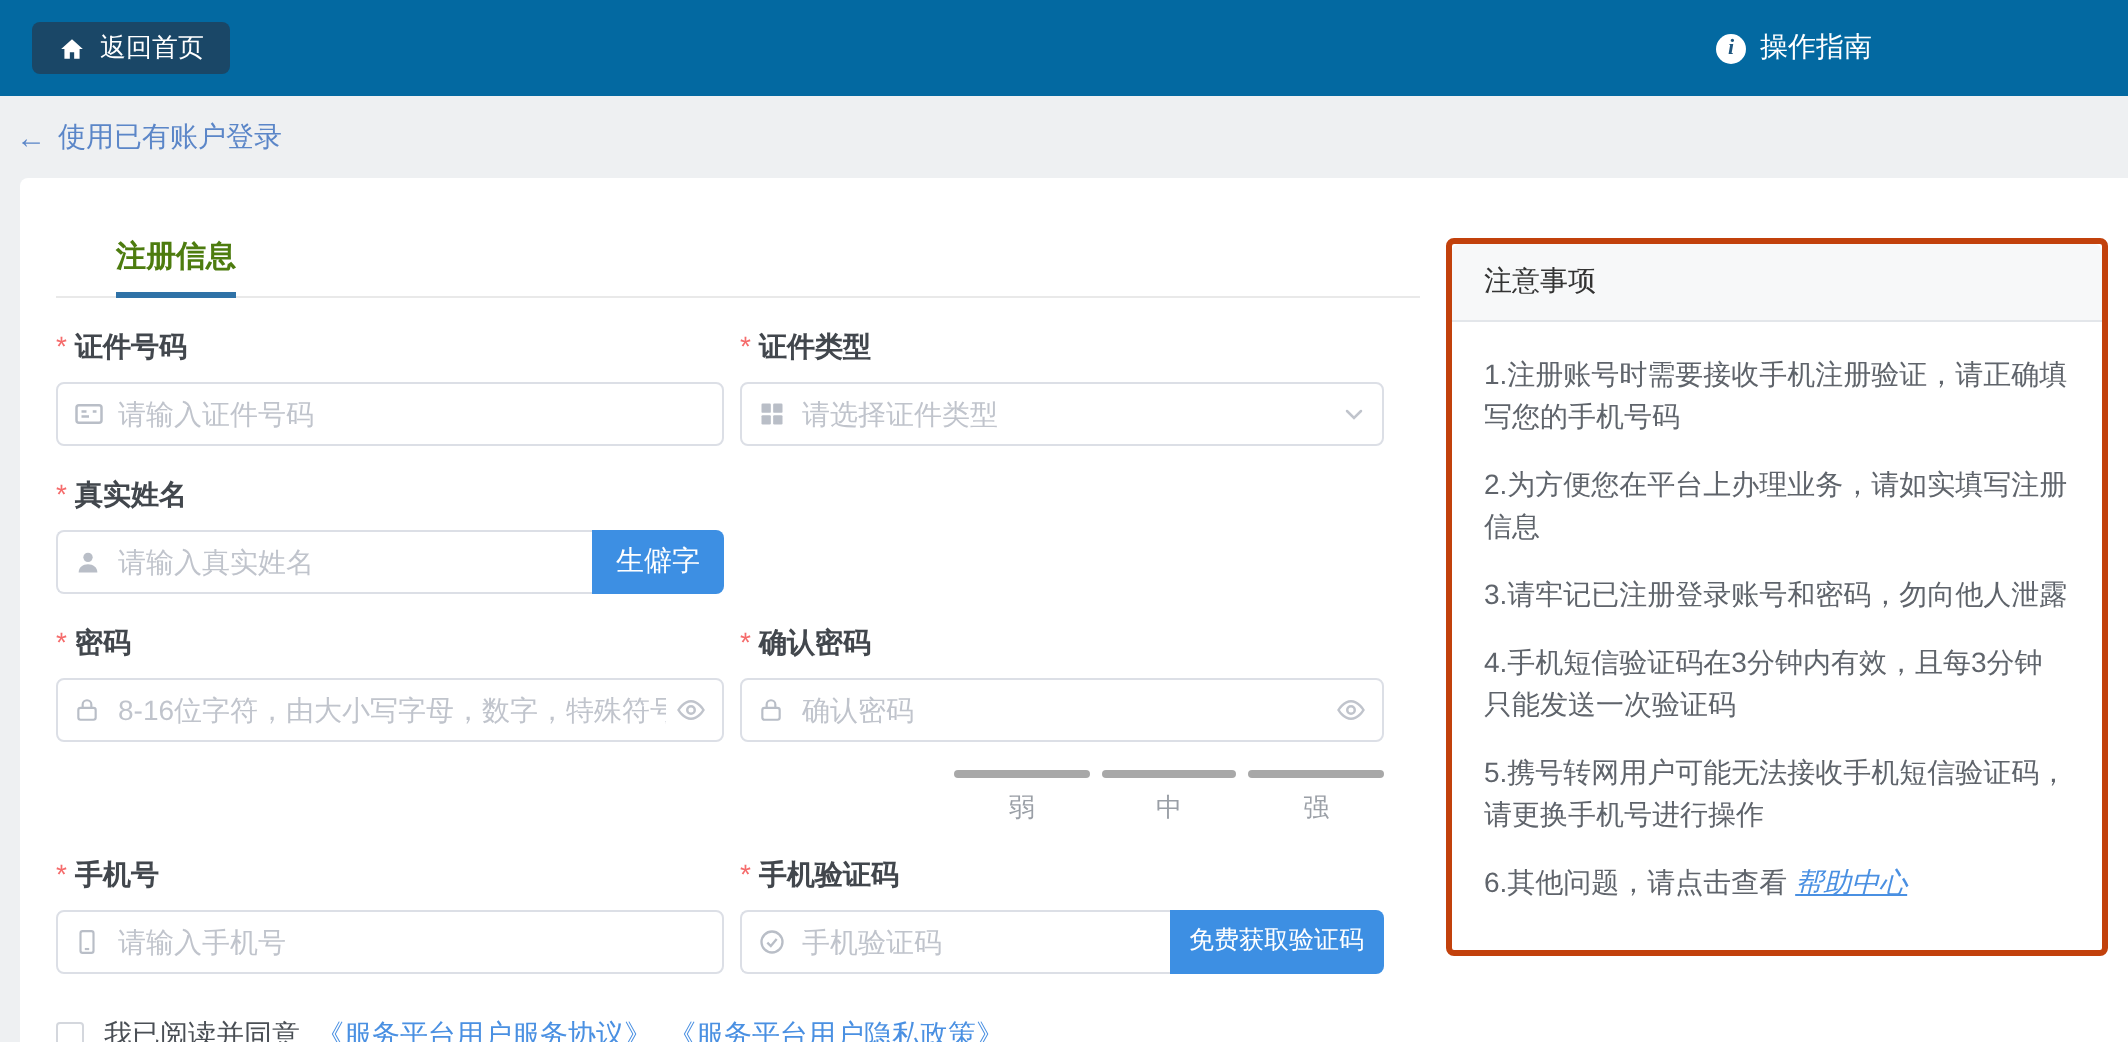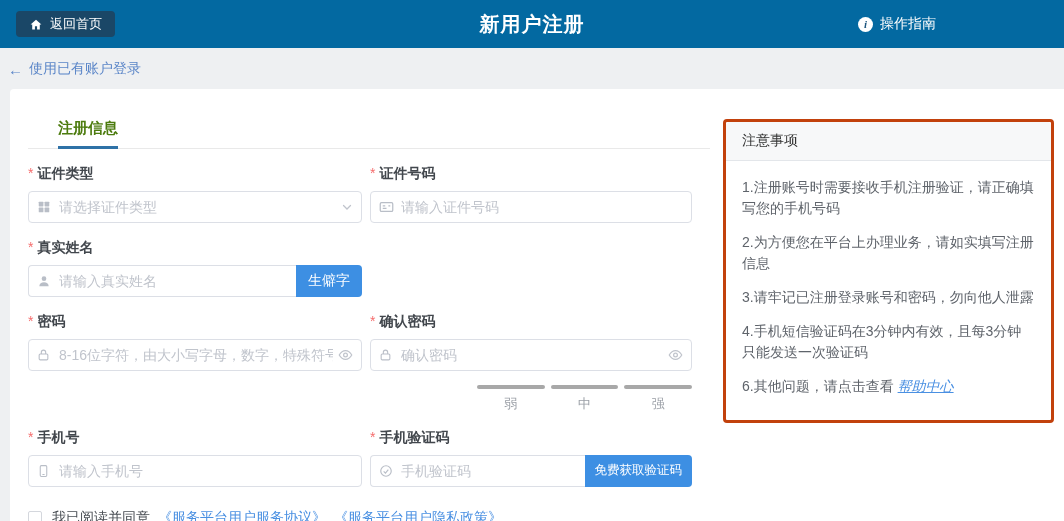--- a/index.html
+++ b/index.html
@@ -82,21 +82,20 @@
 
 <div class="topbar">
   <button class="back-btn">
     <span>
       <svg width="14" height="13" viewBox="0 0 24 24" fill="#fff">
           <path d="M12 3l10 9h-3v9h-5v-6h-4v6H5v-9H2z"></path>
         </svg>
     </span>
     <span>返回首页</span>
   </button>
-  <div class="page-title">新用户注册</div>
   <div class="guide">
     <span class="info-badge">i</span>
     <span>操作指南</span>
   </div>
 </div>
 
 <div class="subrow">
   <a class="login-link">
     <span class="arrow">←</span>
     <span>使用已有账户登录</span>
@@ -107,53 +106,53 @@
 
   <div class="form-col">
 
     <div class="tabbar">
       <span class="tab">注册信息</span>
     </div>
 
     <div class="row">
       <div>
         <div class="flabel">
+          <span class="req">*</span><span>证件号码</span>
+        </div>
+        <div class="control">
+          <span class="prefix-icon">
+            <svg width="15" height="15" viewBox="0 0 24 24" fill="none" stroke="currentColor" stroke-width="2">
+                <rect x="2" y="5" width="20" height="14" rx="2"></rect>
+                <line x1="6" y1="10" x2="10" y2="10"></line>
+                <line x1="6" y1="14" x2="12" y2="14"></line>
+                <line x1="15" y1="10" x2="18" y2="10"></line>
+              </svg>
+          </span>
+          <input type="text" placeholder="请输入证件号码" style="">
+        </div>
+      </div>
+      <div>
+        <div class="flabel">
           <span class="req">*</span><span>证件类型</span>
         </div>
         <div class="control">
           <span class="prefix-icon">
             <svg width="14" height="14" viewBox="0 0 24 24" fill="currentColor">
                 <rect x="3" y="3" width="8" height="8" rx="1"></rect>
                 <rect x="13" y="3" width="8" height="8" rx="1"></rect>
                 <rect x="3" y="13" width="8" height="8" rx="1"></rect>
                 <rect x="13" y="13" width="8" height="8" rx="1"></rect>
               </svg>
           </span>
           <input type="text" readonly="" placeholder="请选择证件类型" style="">
           <span class="suffix-icon">
             <svg width="12" height="12" viewBox="0 0 24 24" fill="none" stroke="currentColor" stroke-width="2.5" stroke-linecap="round">
                 <polyline points="5,9 12,16 19,9"></polyline>
               </svg>
           </span>
-        </div>
-      </div>
-      <div>
-        <div class="flabel">
-          <span class="req">*</span><span>证件号码</span>
-        </div>
-        <div class="control">
-          <span class="prefix-icon">
-            <svg width="15" height="15" viewBox="0 0 24 24" fill="none" stroke="currentColor" stroke-width="2">
-                <rect x="2" y="5" width="20" height="14" rx="2"></rect>
-                <line x1="6" y1="10" x2="10" y2="10"></line>
-                <line x1="6" y1="14" x2="12" y2="14"></line>
-                <line x1="15" y1="10" x2="18" y2="10"></line>
-              </svg>
-          </span>
-          <input type="text" placeholder="请输入证件号码" style="">
         </div>
       </div>
     </div>
 
     <div class="row">
       <div>
         <div class="flabel">
           <span class="req">*</span><span>真实姓名</span>
         </div>
         <div class="input-btn">
@@ -275,17 +274,18 @@
     </div>
   </div>
 
   <div class="notice">
     <div class="notice-head">注意事项</div>
     <div class="notice-body">
       <p>1.注册账号时需要接收手机注册验证，请正确填写您的手机号码</p>
       <p>2.为方便您在平台上办理业务，请如实填写注册信息</p>
       <p>3.请牢记已注册登录账号和密码，勿向他人泄露</p>
       <p>4.手机短信验证码在3分钟内有效，且每3分钟只能发送一次验证码</p>
+      <p>5.携号转网用户可能无法接收手机短信验证码，请更换手机号进行操作</p>
       <p><span>6.其他问题，请点击查看 </span><a class="help-link">帮助中心</a></p>
     </div>
   </div>
 
 </div>
 
 </body></html>

